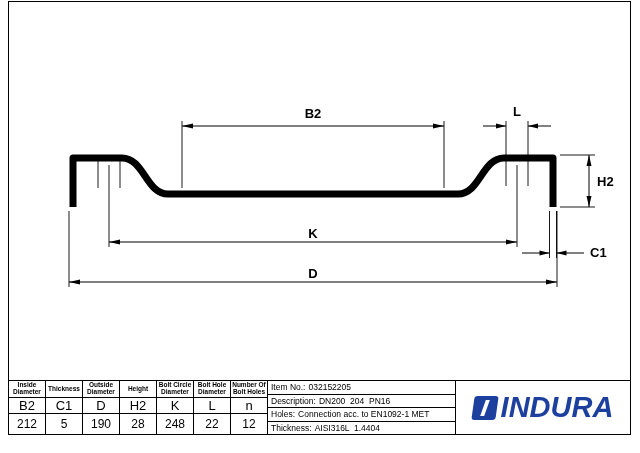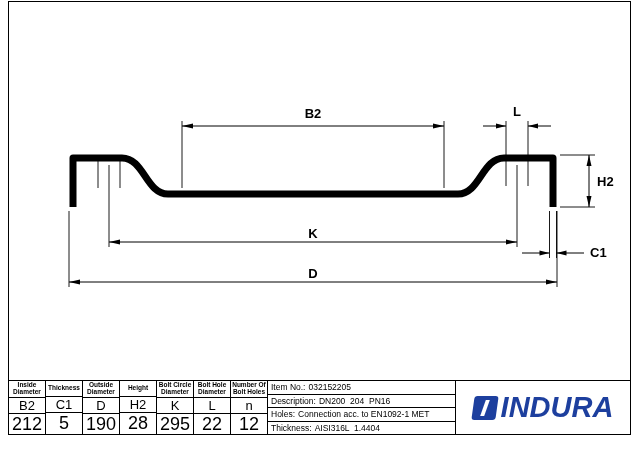--- a/index.html
+++ b/index.html
@@ -11,21 +11,21 @@
   .drawing{ position:absolute; left:0; top:0; }
 
   
   .titleblock{ position:absolute; left:0; right:0; bottom:0; height:54px;
     border-top:1px solid #000; display:flex; }
   .col{ width:37px; border-right:1px solid #000; display:flex; flex-direction:column; }
   .col .hdr{ height:17px; border-bottom:1px solid #000; font-size:6.5px; font-weight:bold;
     line-height:1.05; display:flex; align-items:center; justify-content:center; text-align:center; padding:1px; }
   .col .sym{ height:16px; border-bottom:1px solid #000; font-size:13px;
     display:flex; align-items:center; justify-content:center; }
-  .col .val{ flex:1; font-size:18px; display:flex; align-items:center; justify-content:center; }
+  .col .val{ flex:1; font-size:12px; display:flex; align-items:center; justify-content:center; }
 
   .info{ width:188px; border-right:1px solid #000; display:flex; flex-direction:column; }
   .info .irow{ flex:1; border-bottom:1px solid #000; font-size:8.5px;
     display:flex; align-items:center; padding-left:3px; gap:3px; white-space:pre; overflow:hidden; }
   .info .irow:last-child{ border-bottom:none; }
 
   .logo{ flex:1; display:flex; align-items:center; justify-content:center; gap:4px; }
   .logo-icon{ width:24px; height:24px; background:var(--brand); border-radius:3px;
     transform:skewX(-8deg); position:relative; }
   .logo-icon .slash{ position:absolute; left:10px; top:4px; width:4px; height:16px;
@@ -116,21 +116,21 @@
       <div class="val">190</div>
     </div>
     <div class="col">
       <div class="hdr">Height</div>
       <div class="sym">H2</div>
       <div class="val">28</div>
     </div>
     <div class="col">
       <div class="hdr">Bolt Circle Diameter</div>
       <div class="sym">K</div>
-      <div class="val">295</div>
+      <div class="val">248</div>
     </div>
     <div class="col">
       <div class="hdr">Bolt Hole Diameter</div>
       <div class="sym">L</div>
       <div class="val">22</div>
     </div>
     <div class="col">
       <div class="hdr">Number Of Bolt Holes</div>
       <div class="sym">n</div>
       <div class="val">12</div>

